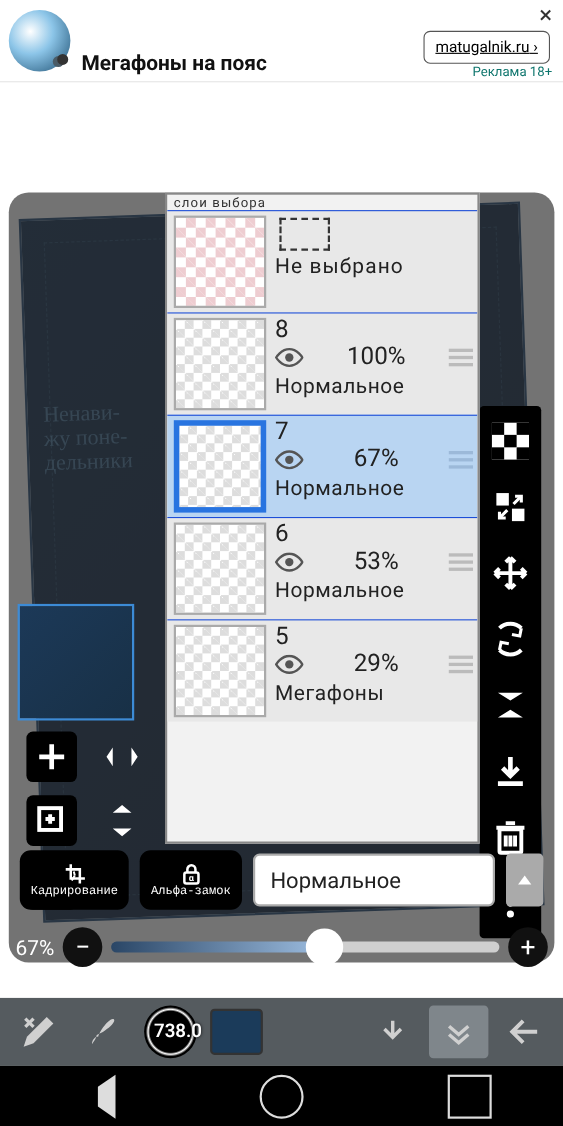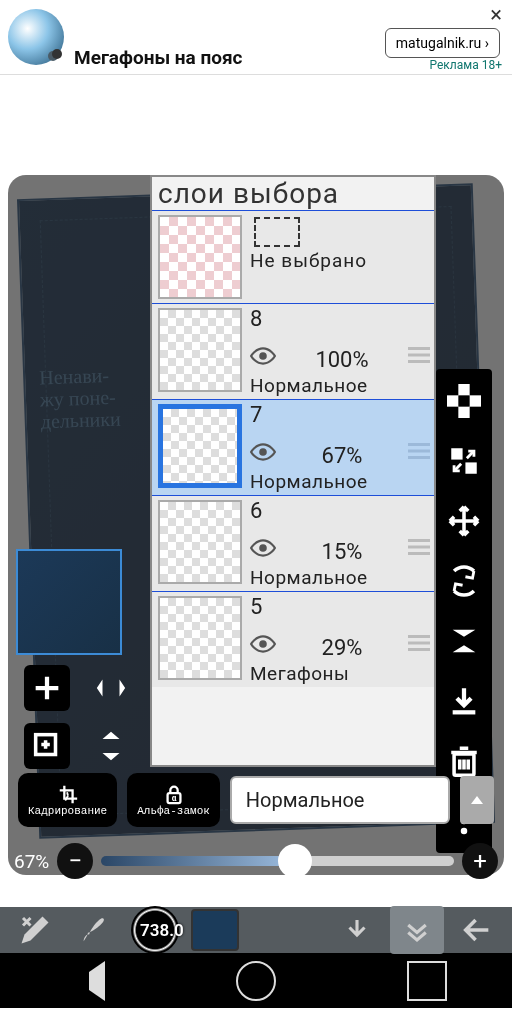--- a/index.html
+++ b/index.html
@@ -2,21 +2,21 @@
 <html><head>
 <meta charset="utf-8">
 <style>
 * { margin: 0; padding: 0; box-sizing: border-box; font-family: -apple-system, Roboto, sans-serif; }
 body { width: 512px; height: 1024px; background: #fff; overflow: hidden; position: relative; }
 
 .ad-bar { height: 75px; display: flex; align-items: center; padding: 6px 8px; position: relative; border-bottom: 1px solid #ddd; }
 .ad-icon { width: 56px; height: 56px; border-radius: 50%; background: radial-gradient(circle at 35% 35%, #fff, #8cc5e8 40%, #1b4d6f); position: relative; margin-right: 10px; }
 .ad-icon::after { content: ""; position: absolute; width: 10px; height: 10px; border-radius: 50%; background:#333; bottom: 6px; right: 2px; box-shadow: -4px 2px 0 0 #4a5b66; }
 .ad-text { font-size: 19px; font-weight: 700; color: #111; margin-top: 40px; }
-.ad-btn { position: absolute; right: 12px; top: 28px; border: 1px solid #555; border-radius: 6px; padding: 6px 10px; font-size: 14px; display: flex; align-items: center; }
+.ad-btn { position: absolute; right: 12px; top: 28px; border: 1px solid #555; border-radius: 6px; padding: 6px 10px; font-size: 14px; display: flex; align-items: center; text-decoration: underline; }
 .ad-close { position: absolute; right: 10px; top: 2px; font-size: 22px; color: #333; cursor: pointer; }
 .ad-meta { position: absolute; right: 10px; bottom: 2px; font-size: 12px; color: #0f766e; }
 
 .canvas-area { position: relative; width: 100%; height: 832px; background: #fff; overflow: hidden; }
 
 .artwork { position: absolute; left: 28px; top: 116px; width: 456px; height: 640px; background: linear-gradient(135deg, #1b3756 0%, #1a2c44 100%); transform: rotate(-2deg); border: 2px solid #2b5179; }
 .artwork::before { content: ""; position: absolute; inset: 20px; border: 1px dashed rgba(120,180,220,.2); }
 .sketchtxt { position:absolute; left:40px; top:290px; color:#6a9fc7; font-size:20px; line-height:22px; font-family: Georgia, serif; transform: rotate(-2deg); opacity:.7; white-space:pre-line;}
 .panel-bg { position: absolute; left: 8px; top: 100px; right: 8px; height: 700px; border-radius: 18px; background: rgba(40,40,40,.65); }
 
@@ -25,35 +25,35 @@
 .left-tools { position: absolute; left: 24px; top: 590px; display: flex; flex-direction: column; gap: 12px; }
 .lt-row { display: flex; gap: 18px; }
 .tool-btn { width: 46px; height: 46px; display: flex; align-items: center; justify-content: center; color: #fff; }
 .tool-btn svg { width: 34px; height: 34px; }
 .bg-black { background:#000; border-radius:6px; padding:6px; }
 
 .right-tools { position: absolute; right: 20px; top: 294px; width: 56px; background: #000; border-radius: 4px; display: flex; flex-direction: column; align-items: center; gap: 16px; padding: 10px 0; }
 .right-tools .tool-btn { width: 44px; height: 44px; }
 
 .layers-panel { position: absolute; left: 150px; top: 100px; width: 286px; height: 592px; background: #f2f2f2; border: 2px solid #888; overflow: hidden; }
-.lp-header { font-size: 28px; color: #333; padding: 0 6px; letter-spacing: 1px; white-space: nowrap; }
+.lp-header { font-size: 12px; color: #333; padding: 0 6px; letter-spacing: 1px; white-space: nowrap; }
 .layer { display: flex; border-top: 1px solid #1d4ed8; padding: 2px 4px; background: #e8e8e8; }
 .layer.sel { background: #b9d5f2; }
 .layer-thumb { width: 84px; height: 84px; border: 2px solid #aaa; margin: 2px; background-image:
  linear-gradient(45deg,#ddd 25%,transparent 25%,transparent 75%,#ddd 75%),
  linear-gradient(45deg,#ddd 25%,#fff 25%,#fff 75%,#ddd 75%);
  background-size: 16px 16px; background-position:0 0,8px 8px; flex-shrink:0;}
 .layer.sel .layer-thumb { border: 5px solid #2874e0; }
 .layer-thumb.pink { background-image:
  linear-gradient(45deg,#eecdd1 25%,transparent 25%,transparent 75%,#eecdd1 75%),
  linear-gradient(45deg,#eecdd1 25%,#fff 25%,#fff 75%,#eecdd1 75%);
  background-size: 18px 18px; background-position:0 0,9px 9px;}
 .layer-info { flex: 1; padding-left: 6px; position: relative; }
 .layer-num { font-size: 22px; color:#222; }
-.layer-row2 { display:flex; gap:8px; margin-top:16px;}
+.layer-row2 { display:flex; align-items:center; gap:8px; margin-top:0;}
 .eye { width:26px; height:18px; }
 .layer-opacity { font-size: 22px; color:#222; flex:1; text-align:center;}
 .hamb { width:22px; height:16px; border-top:3px solid #bbb; border-bottom:3px solid #bbb; position:relative;}
 .hamb.sel{ border-color:#9cb9d9;}
 .hamb::after{content:"";position:absolute;left:0;right:0;top:50%;height:3px;background:#bbb;transform:translateY(-50%);}
 .hamb.sel::after{background:#9cb9d9;}
 .layer-mode { font-size: 19px; color:#222; margin-top:2px; letter-spacing:0.5px;}
 .sel-marquee { width:46px;height:30px;border:2px dashed #333; margin:4px 0 2px 4px;}
 .nosel { font-size:19px; color:#222; letter-spacing:1px;}
 
@@ -63,21 +63,21 @@
 .black-btn span { font-size:11px;font-family:Liberation Mono, monospace; }
 .blend-select { flex:1; background:#fff; height:48px; border-radius:6px; display:flex; align-items:center; padding:0 14px; font-size:20px; color:#222; border:2px solid #aaa;}
 .tri-btn { width:34px; height:48px; background:#aaa; border-radius:4px; display:flex; align-items:center; justify-content:center;}
 
 .slider-row { position:absolute; left:14px; right:14px; bottom:22px; height:48px; display:flex; align-items:center; gap:8px;}
 .slider-val { color:#fff; font-size:19px;}
 .circ-btn { width:36px;height:36px;border-radius:50%;background:#111;display:flex;align-items:center;justify-content:center;color:#fff;font-size:24px;}
 .slider-track { flex:1; height:10px; border-radius:5px; background:linear-gradient(90deg,#2a4666,#9dbde0 55%, #cfcfcf 55%); position:relative;}
 .slider-thumb { position:absolute; left:55%; top:50%; width:34px;height:34px;border-radius:50%;background:#fff; transform:translate(-50%,-50%);}
 
-.toolbar { height: 46px; background:#555b5f; display:flex; align-items:center; padding:0 8px; gap:6px;}
+.toolbar { height: 62px; background:#555b5f; display:flex; align-items:center; padding:0 8px; gap:6px;}
 .tb-item { width:54px; height:48px; display:flex; align-items:center; justify-content:center; color:#dcdcdc; position:relative;}
 .brush-size { position:absolute; left:140px; color:#fff; font-size:17px; font-weight:600; text-shadow:0 0 3px #000;}
 .color-sw { width:48px;height:42px;background:#1b3b5a;border-radius:4px;border:2px solid #333;}
 .tb-sel { background:#7f868b; border-radius:4px;}
 .size-ring{width:48px;height:48px;border-radius:50%;background:radial-gradient(circle,#000 55%,#fff 60%,#000 66%);}
 
 .navbar { height:55px; background:#000; display:flex; justify-content:space-around; align-items:center;}
 .navbar div{ color:#ddd; width:40px;height:40px; display:flex;align-items:center;justify-content:center;}
 .n-tri { width:0;height:0;border-top:11px solid transparent;border-bottom:11px solid transparent;border-right:16px solid #ddd;}
 .n-circ{width:22px;height:22px;border:2px solid #ddd;border-radius:50%;}
@@ -237,21 +237,21 @@
     </div>
     <div class="layer">
       <div class="layer-thumb"></div>
       <div class="layer-info">
         <div class="layer-num">6</div>
         <div class="layer-row2">
           <svg class="eye" viewBox="0 0 24 16">
               <path d="M1 8s4-7 11-7 11 7 11 7-4 7-11 7S1 8 1 8z" fill="none" stroke="#555" stroke-width="2"></path>
               <circle cx="12" cy="8" r="3.5" fill="#555"></circle>
             </svg>
-          <div class="layer-opacity">15%</div>
+          <div class="layer-opacity">53%</div>
           <div class="hamb"></div>
         </div>
         <div class="layer-mode">Нормальное</div>
       </div>
     </div>
     <div class="layer">
       <div class="layer-thumb"></div>
       <div class="layer-info">
         <div class="layer-num">5</div>
         <div class="layer-row2">

